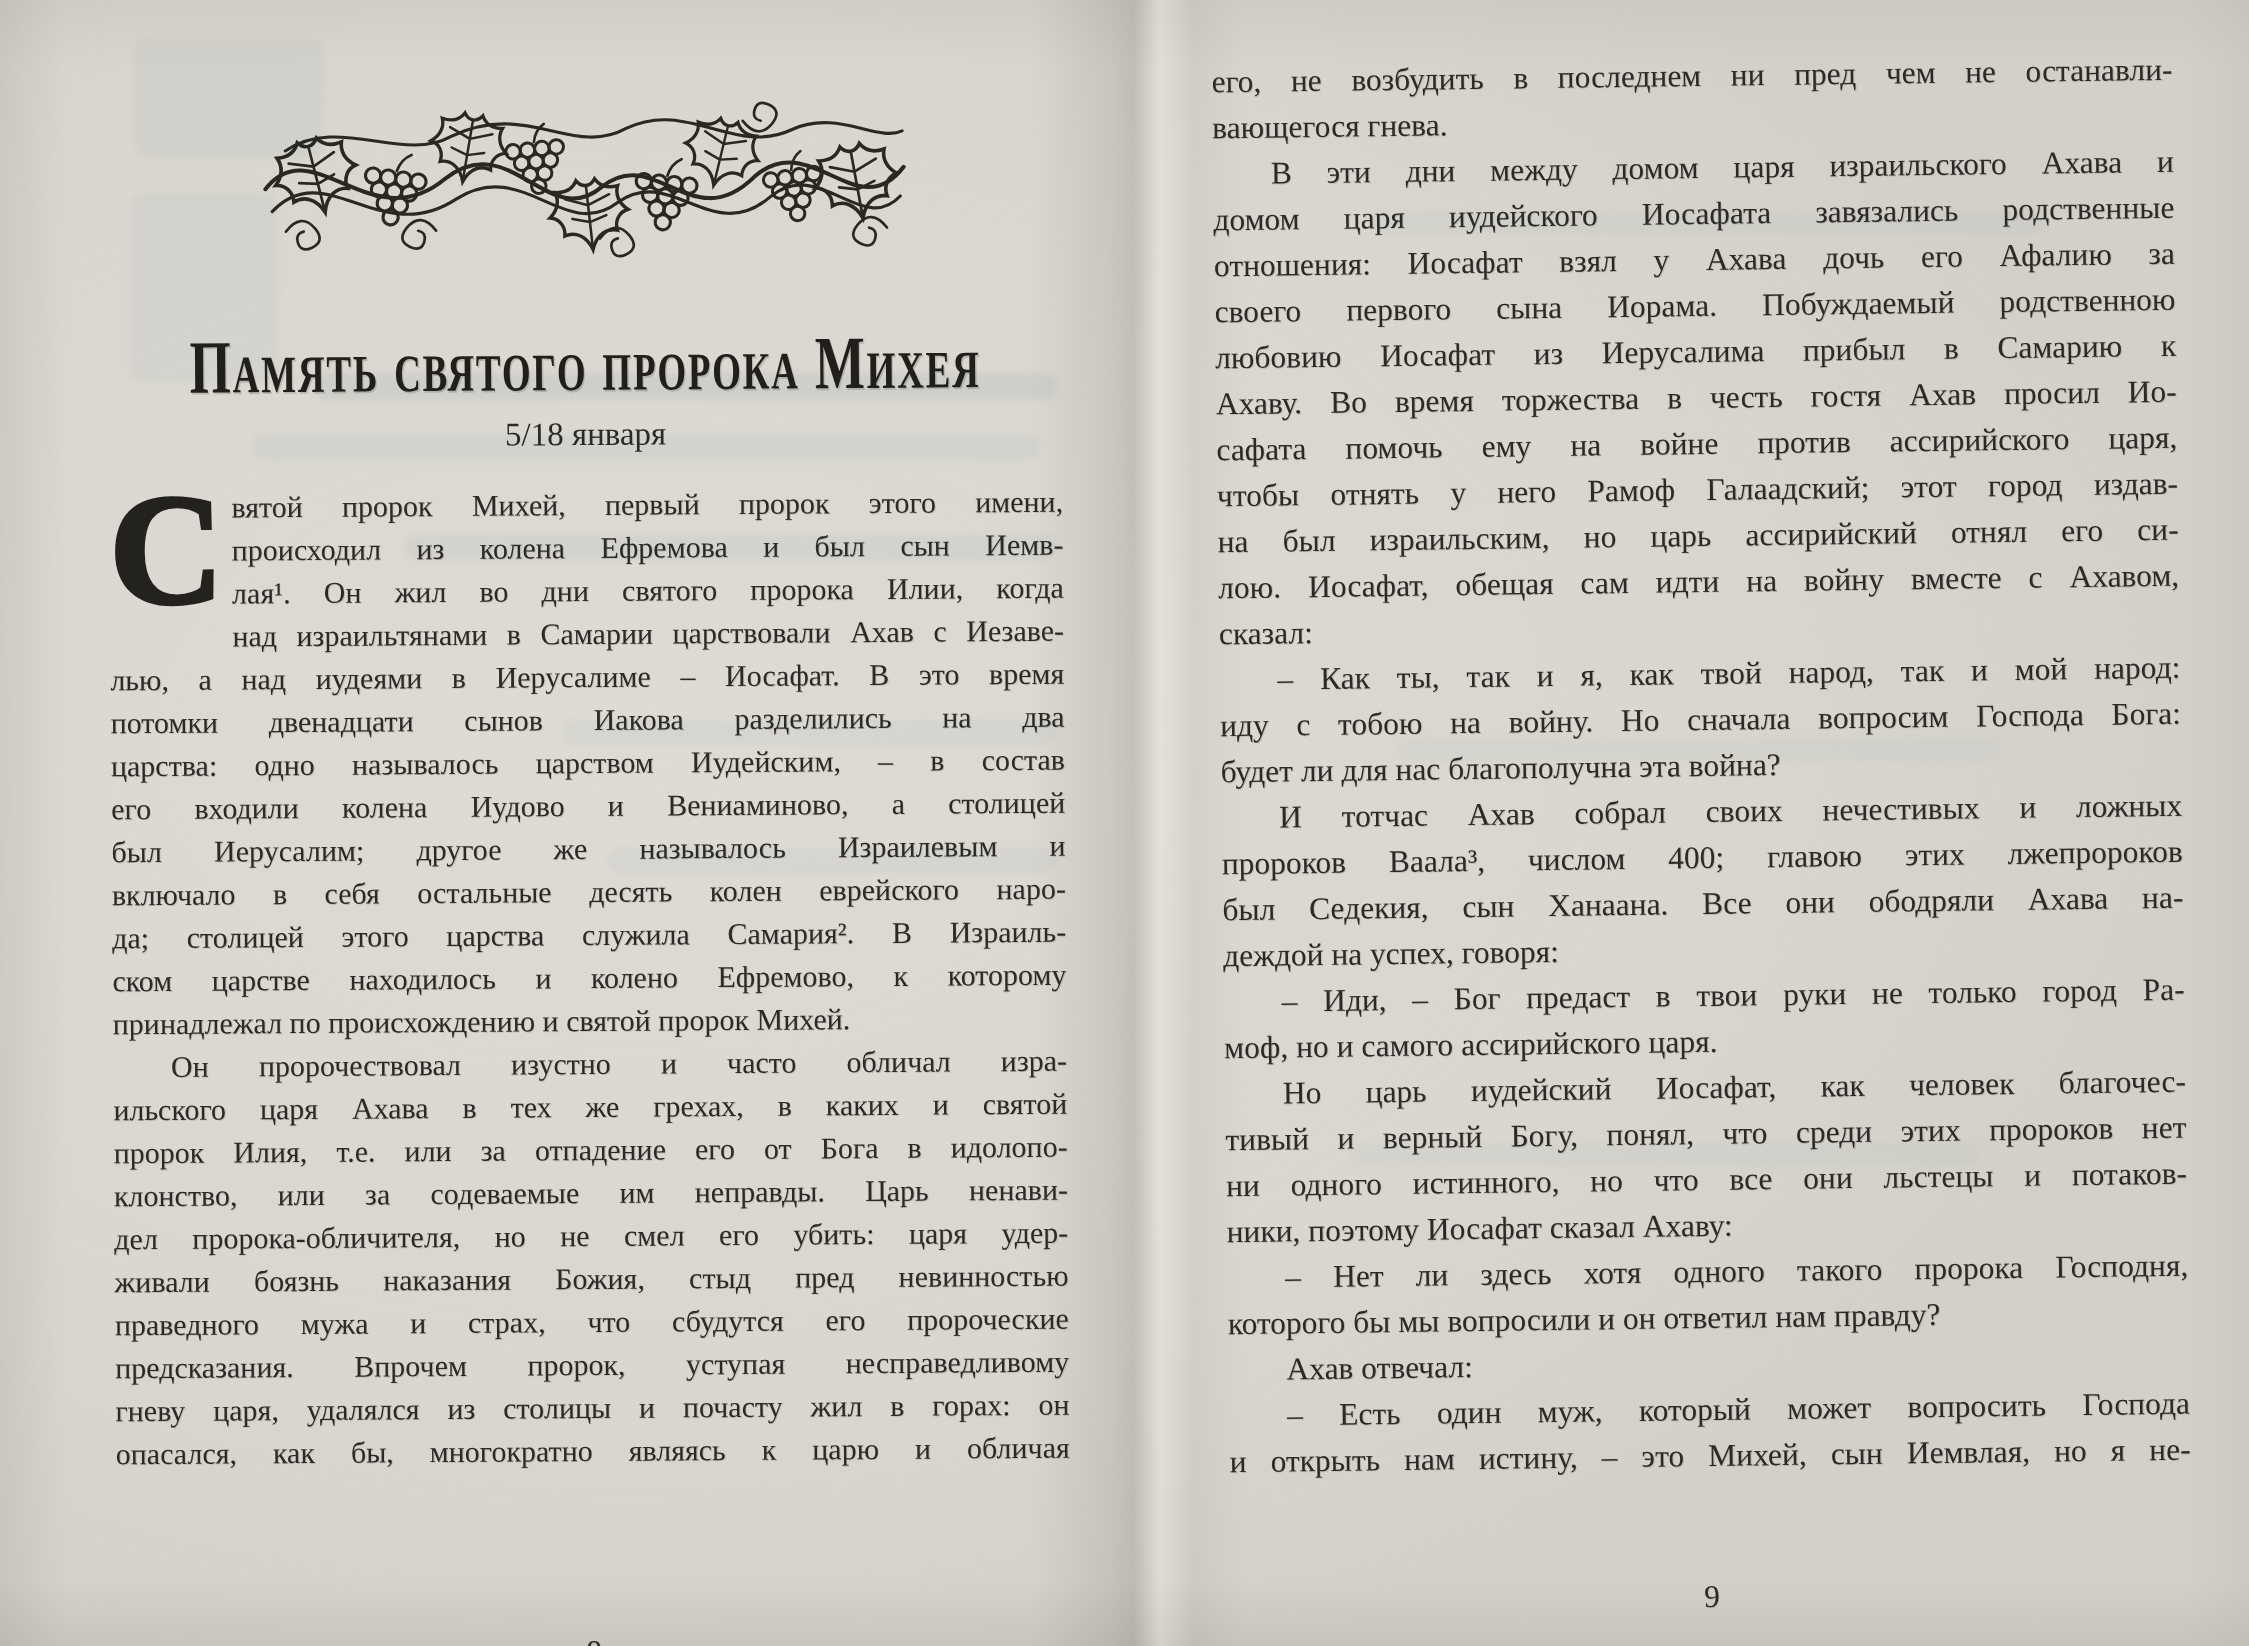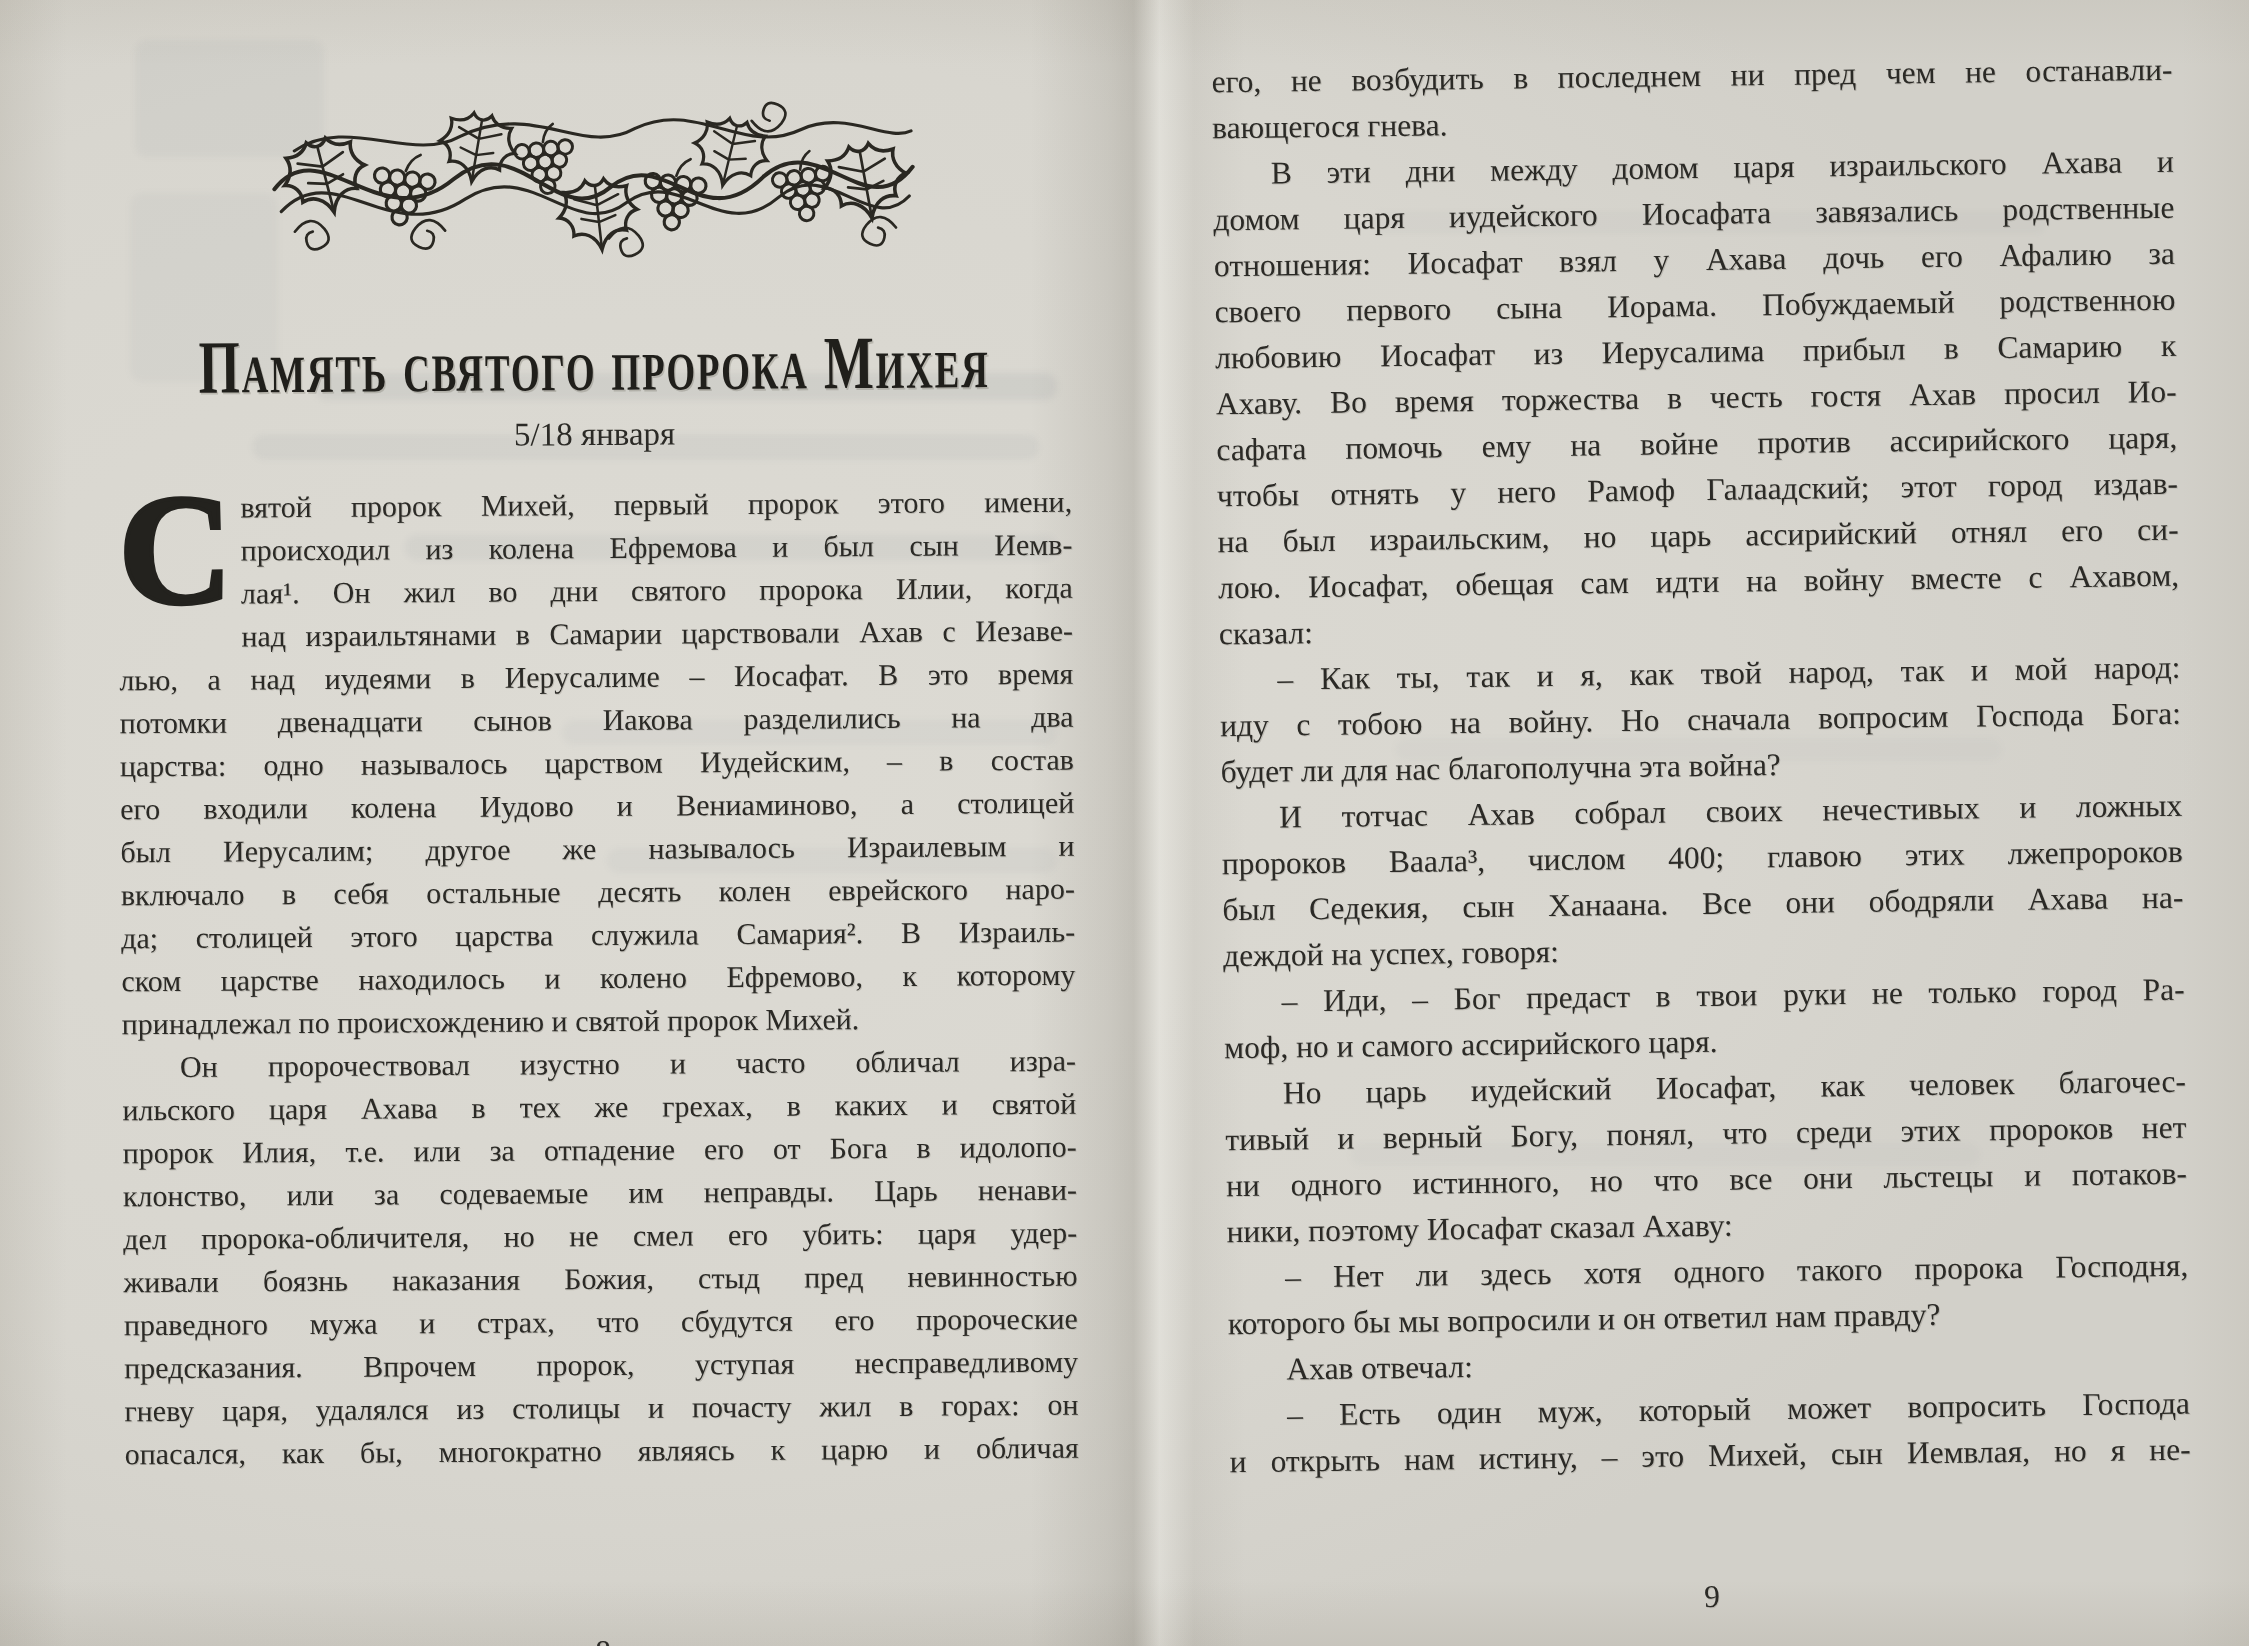--- a/index.html
+++ b/index.html
@@ -22,21 +22,21 @@
     background:linear-gradient(90deg,
       rgba(70,64,50,0) 0%,
       rgba(70,64,50,0.10) 36%,
       rgba(70,64,50,0.16) 48%,
       rgba(255,255,250,0.22) 60%,
       rgba(70,64,50,0.05) 76%,
       rgba(70,64,50,0) 100%);
   }
   .page{position:absolute;top:0;height:1646px;}
   .page-inner{position:relative;width:100%;height:100%;}
-  #page-left{left:121px;width:954px;}
+  #page-left{left:112px;width:954px;}
   #page-left .page-inner{transform:rotate(-0.4deg);}
   #page-right{left:1222px;width:961px;}
   #page-right .page-inner{transform:rotate(-0.75deg);}
 
   
   .ornament{display:block;margin:95px auto 0;width:652px;height:166px;}
   .ornament path,.ornament circle{stroke:#2a2822;fill:none;}
 
   
   .title{

